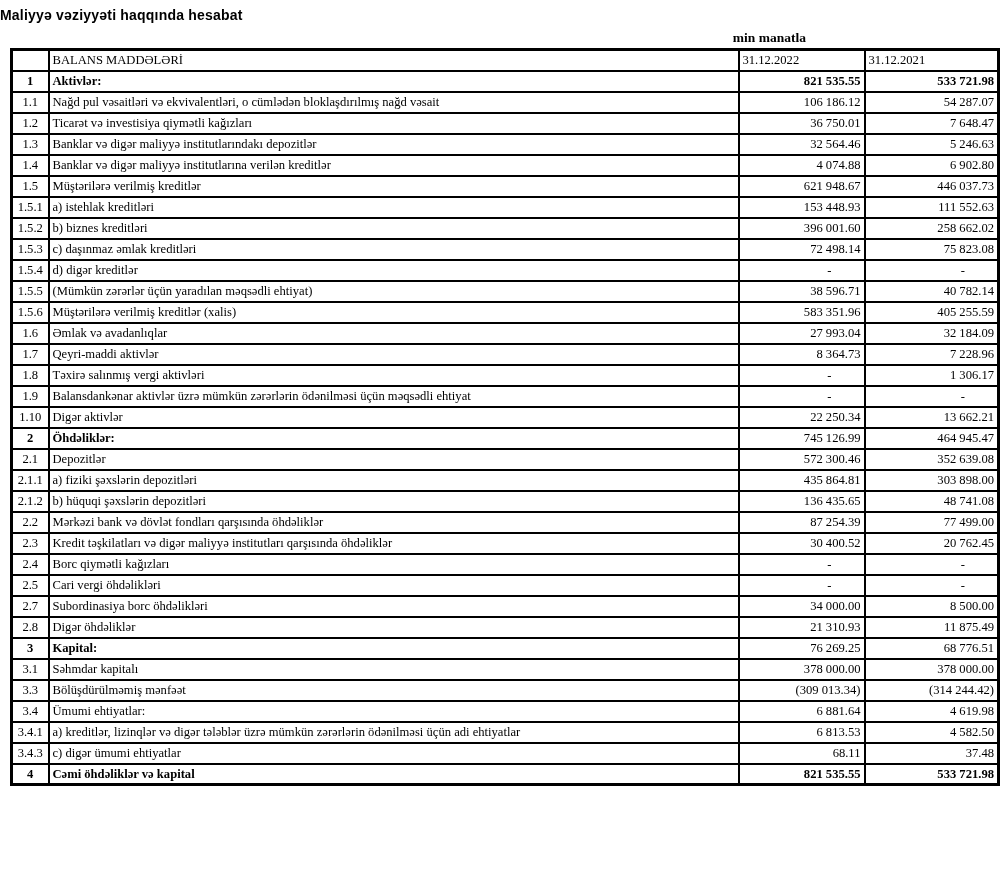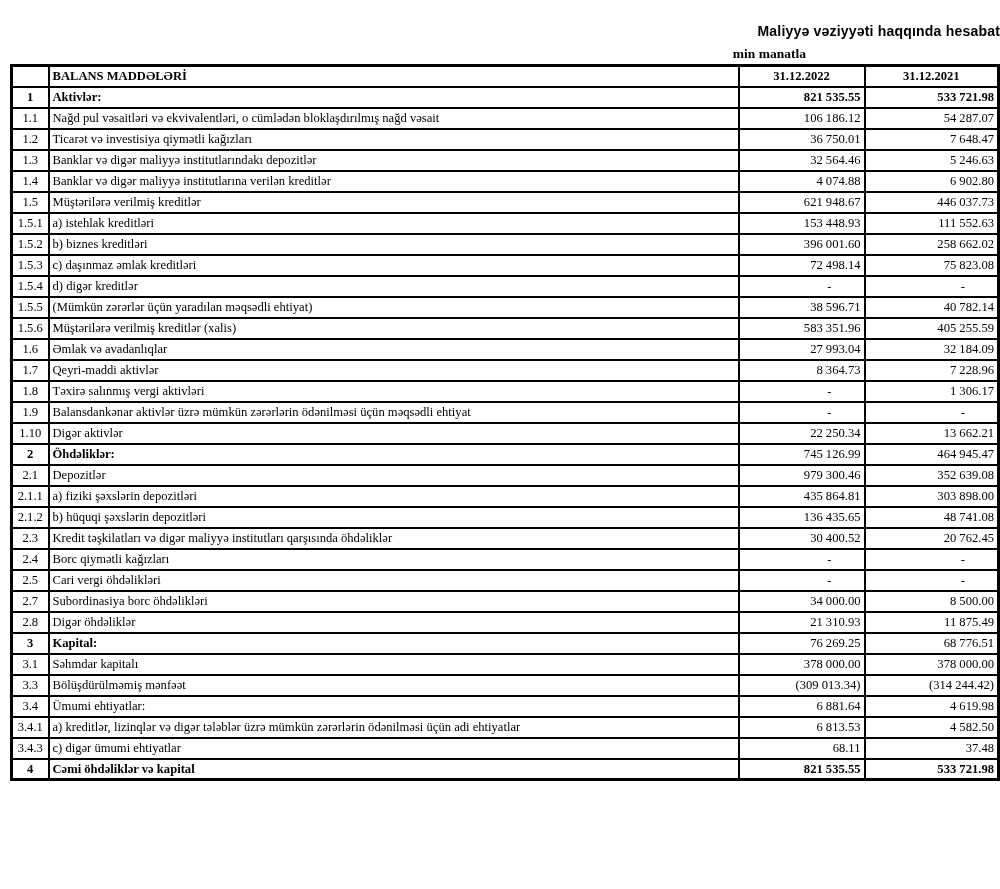--- a/index.html
+++ b/index.html
@@ -5,22 +5,22 @@
   * { box-sizing: border-box; }
   html, body {
     margin: 0; padding: 0;
     width: 1000px; height: 889px;
     background: #ffffff; color: #000000;
   }
   .page-title {
     font-family: "Liberation Sans", sans-serif;
     font-weight: bold;
     font-size: 14px;
-    text-align: right;
-    padding-top: 23px;
+    text-align: left;
+    padding-top: 7px;
     letter-spacing: 0.2px;
   }
   .content {
     width: 798px;
     margin-left: 10px;
   }
   .unit-note {
     font-family: "Liberation Serif", serif;
     font-weight: bold;
     font-size: 13.5px;
@@ -42,22 +42,22 @@
     padding: 0 3px;
     height: 21px;
     line-height: 1.15;
     overflow: hidden;
     white-space: nowrap;
   }
   col.c-no    { width: 37px; }
   col.c-label { width: 690px; }
   col.c-2022  { width: 126px; }
   col.c-2021  { width: 134px; }
-  th.h-label { text-align: left; font-weight: bold; font-size: 13px; }
-  th.h-val   { text-align: center; font-weight: bold; font-size: 13px; }
+  th.h-label { text-align: left; font-weight: normal; font-size: 13px; }
+  th.h-val   { text-align: left; font-weight: normal; font-size: 13px; }
   td.no-cell    { text-align: center; }
   td.label-cell { text-align: left; padding-left: 3px; }
   td.val-cell   { text-align: right; padding-right: 7px; }
   td.val-cell.dash { padding-right: 32px; }
   .b { font-weight: bold; }
 </style>
 </head>
 <body>
 
 <div class="page-title">Maliyyə vəziyyəti haqqında hesabat</div>
@@ -185,36 +185,42 @@
         </tr>
         <tr>
           <td class="no-cell b">2</td>
           <td class="label-cell b">Öhdəliklər:</td>
           <td class="val-cell">745 126.99</td>
           <td class="val-cell">464 945.47</td>
         </tr>
         <tr>
           <td class="no-cell">2.1</td>
           <td class="label-cell">Depozitlər</td>
-          <td class="val-cell">979 300.46</td>
+          <td class="val-cell">572 300.46</td>
           <td class="val-cell">352 639.08</td>
         </tr>
         <tr>
           <td class="no-cell">2.1.1</td>
           <td class="label-cell">a) fiziki şəxslərin depozitləri</td>
           <td class="val-cell">435 864.81</td>
           <td class="val-cell">303 898.00</td>
         </tr>
         <tr>
           <td class="no-cell">2.1.2</td>
           <td class="label-cell">b) hüquqi şəxslərin depozitləri</td>
           <td class="val-cell">136 435.65</td>
           <td class="val-cell">48 741.08</td>
         </tr>
         <tr>
+          <td class="no-cell">2.2</td>
+          <td class="label-cell">Mərkəzi bank və dövlət fondları qarşısında öhdəliklər</td>
+          <td class="val-cell">87 254.39</td>
+          <td class="val-cell">77 499.00</td>
+        </tr>
+        <tr>
           <td class="no-cell">2.3</td>
           <td class="label-cell">Kredit təşkilatları və digər maliyyə institutları qarşısında öhdəliklər</td>
           <td class="val-cell">30 400.52</td>
           <td class="val-cell">20 762.45</td>
         </tr>
         <tr>
           <td class="no-cell">2.4</td>
           <td class="label-cell">Borc qiymətli kağızları</td>
           <td class="val-cell dash">-</td>
           <td class="val-cell dash">-</td>

